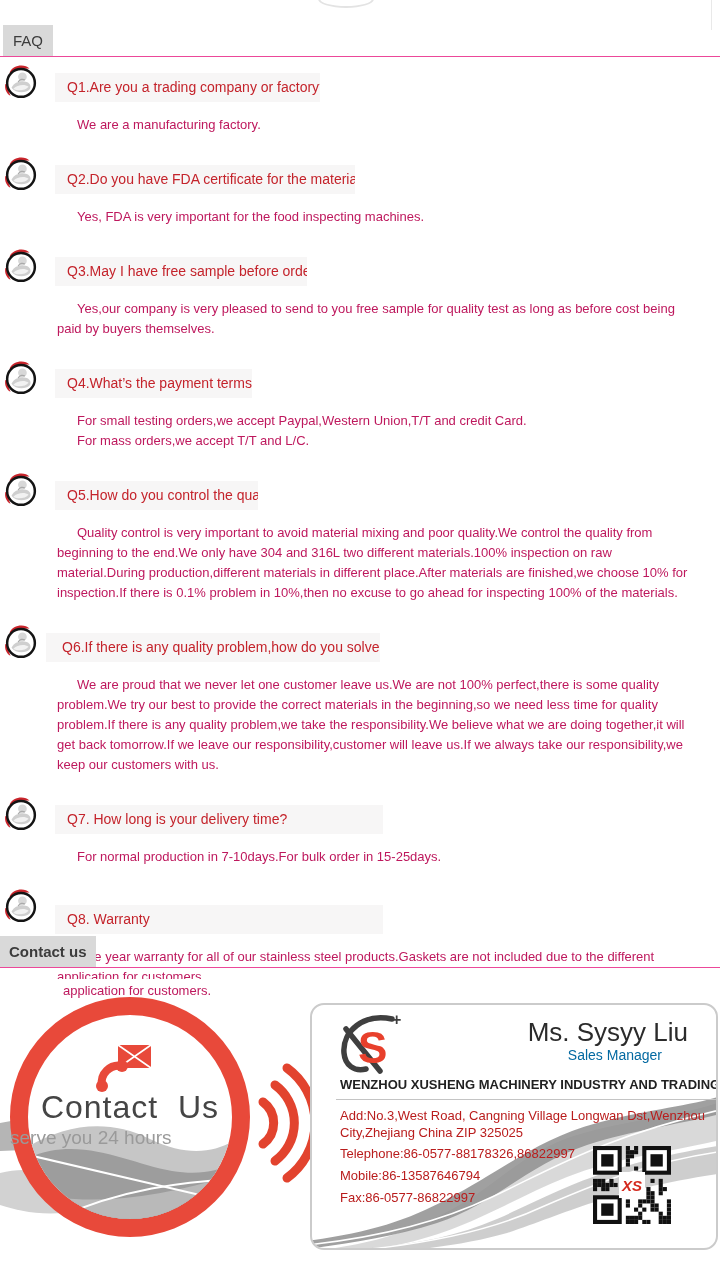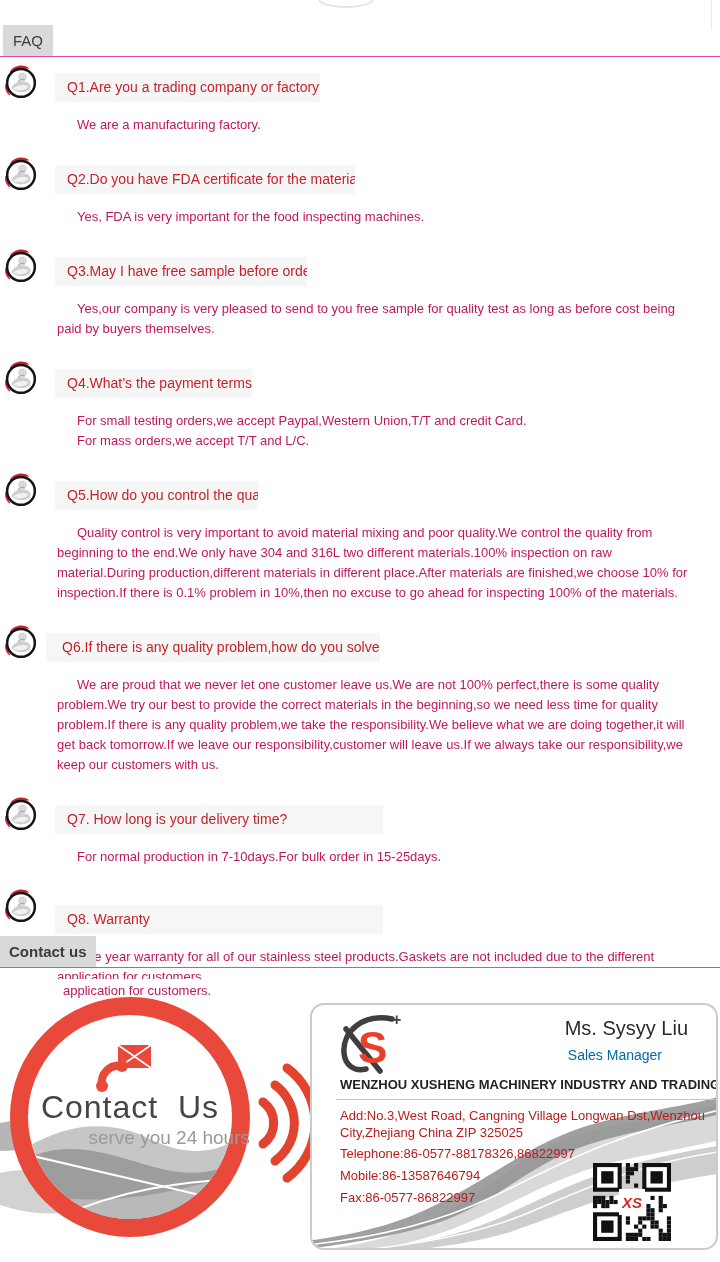--- a/index.html
+++ b/index.html
@@ -39,36 +39,36 @@
   .faq-item:nth-of-type(8) .q-bar{width:328px;margin-top:18px;}
   
   .faq-item:nth-of-type(8) .answer-p:first-child{max-height:32px;overflow:hidden;margin-bottom:2px;}
   .faq-item:nth-of-type(8) .answer-p:nth-child(2){text-indent:6px;}
 
   
   .contact-section{position:absolute;left:0;top:967px;width:720px;height:295px;}
   .contact-art{position:absolute;left:0;top:0;}
   .badge-title{position:absolute;left:10px;top:122px;width:240px;text-align:center;
     color:#454545;font-size:32px;letter-spacing:1px;white-space:pre;}
-  .badge-subtitle{position:absolute;left:10px;top:160px;width:240px;text-align:right;
+  .badge-subtitle{position:absolute;left:10px;top:160px;width:240px;text-align:left;
     color:#9a9a9a;font-size:19px;}
 
   
   .card{position:absolute;left:310px;top:36px;width:408px;height:247px;box-sizing:border-box;
     background:#fff;border:2px solid #cbcbcb;border-radius:14px;overflow:hidden;}
   .card-ribbons{position:absolute;left:0;top:0;}
   .card-logo{position:absolute;left:20px;top:6px;}
-  .card-name{position:absolute;right:28px;top:12px;color:#2b2b2b;font-size:20px;white-space:nowrap;}
+  .card-name{position:absolute;right:28px;top:12px;color:#2b2b2b;font-size:26px;white-space:nowrap;}
   .card-role{position:absolute;right:54px;top:42px;color:#0369a1;font-size:14px;}
   .card-company{position:absolute;left:28px;top:72px;width:378px;color:#222;
     font-size:13px;font-weight:bold;white-space:nowrap;}
   .card-divider{position:absolute;left:24px;top:94px;width:382px;height:1px;background:#c4c4c4;}
   .card-line{position:absolute;left:28px;color:#b91c1c;font-size:13px;line-height:17px;}
   .addr1{top:102px;} .addr2{top:119px;} .tel{top:140px;} .mob{top:162px;} .fax{top:184px;}
-  .qr-wrap{position:absolute;left:281px;top:158px;width:78px;height:78px;text-align:right;}
+  .qr-wrap{position:absolute;left:281px;top:141px;width:78px;height:78px;text-align:right;}
   .qr-center-chip{position:absolute;left:26px;top:26px;width:26px;height:26px;background:#fff;
     display:flex;align-items:center;justify-content:center;}
   .qr-center-chip span{color:#d42b1f;font-weight:bold;font-size:15px;font-style:italic;}
 </style>
 </head>
 <body>
 
 <svg width="0" height="0" style="position:absolute">
   <defs>
     <symbol id="logo-badge" viewBox="0 0 40 40">

